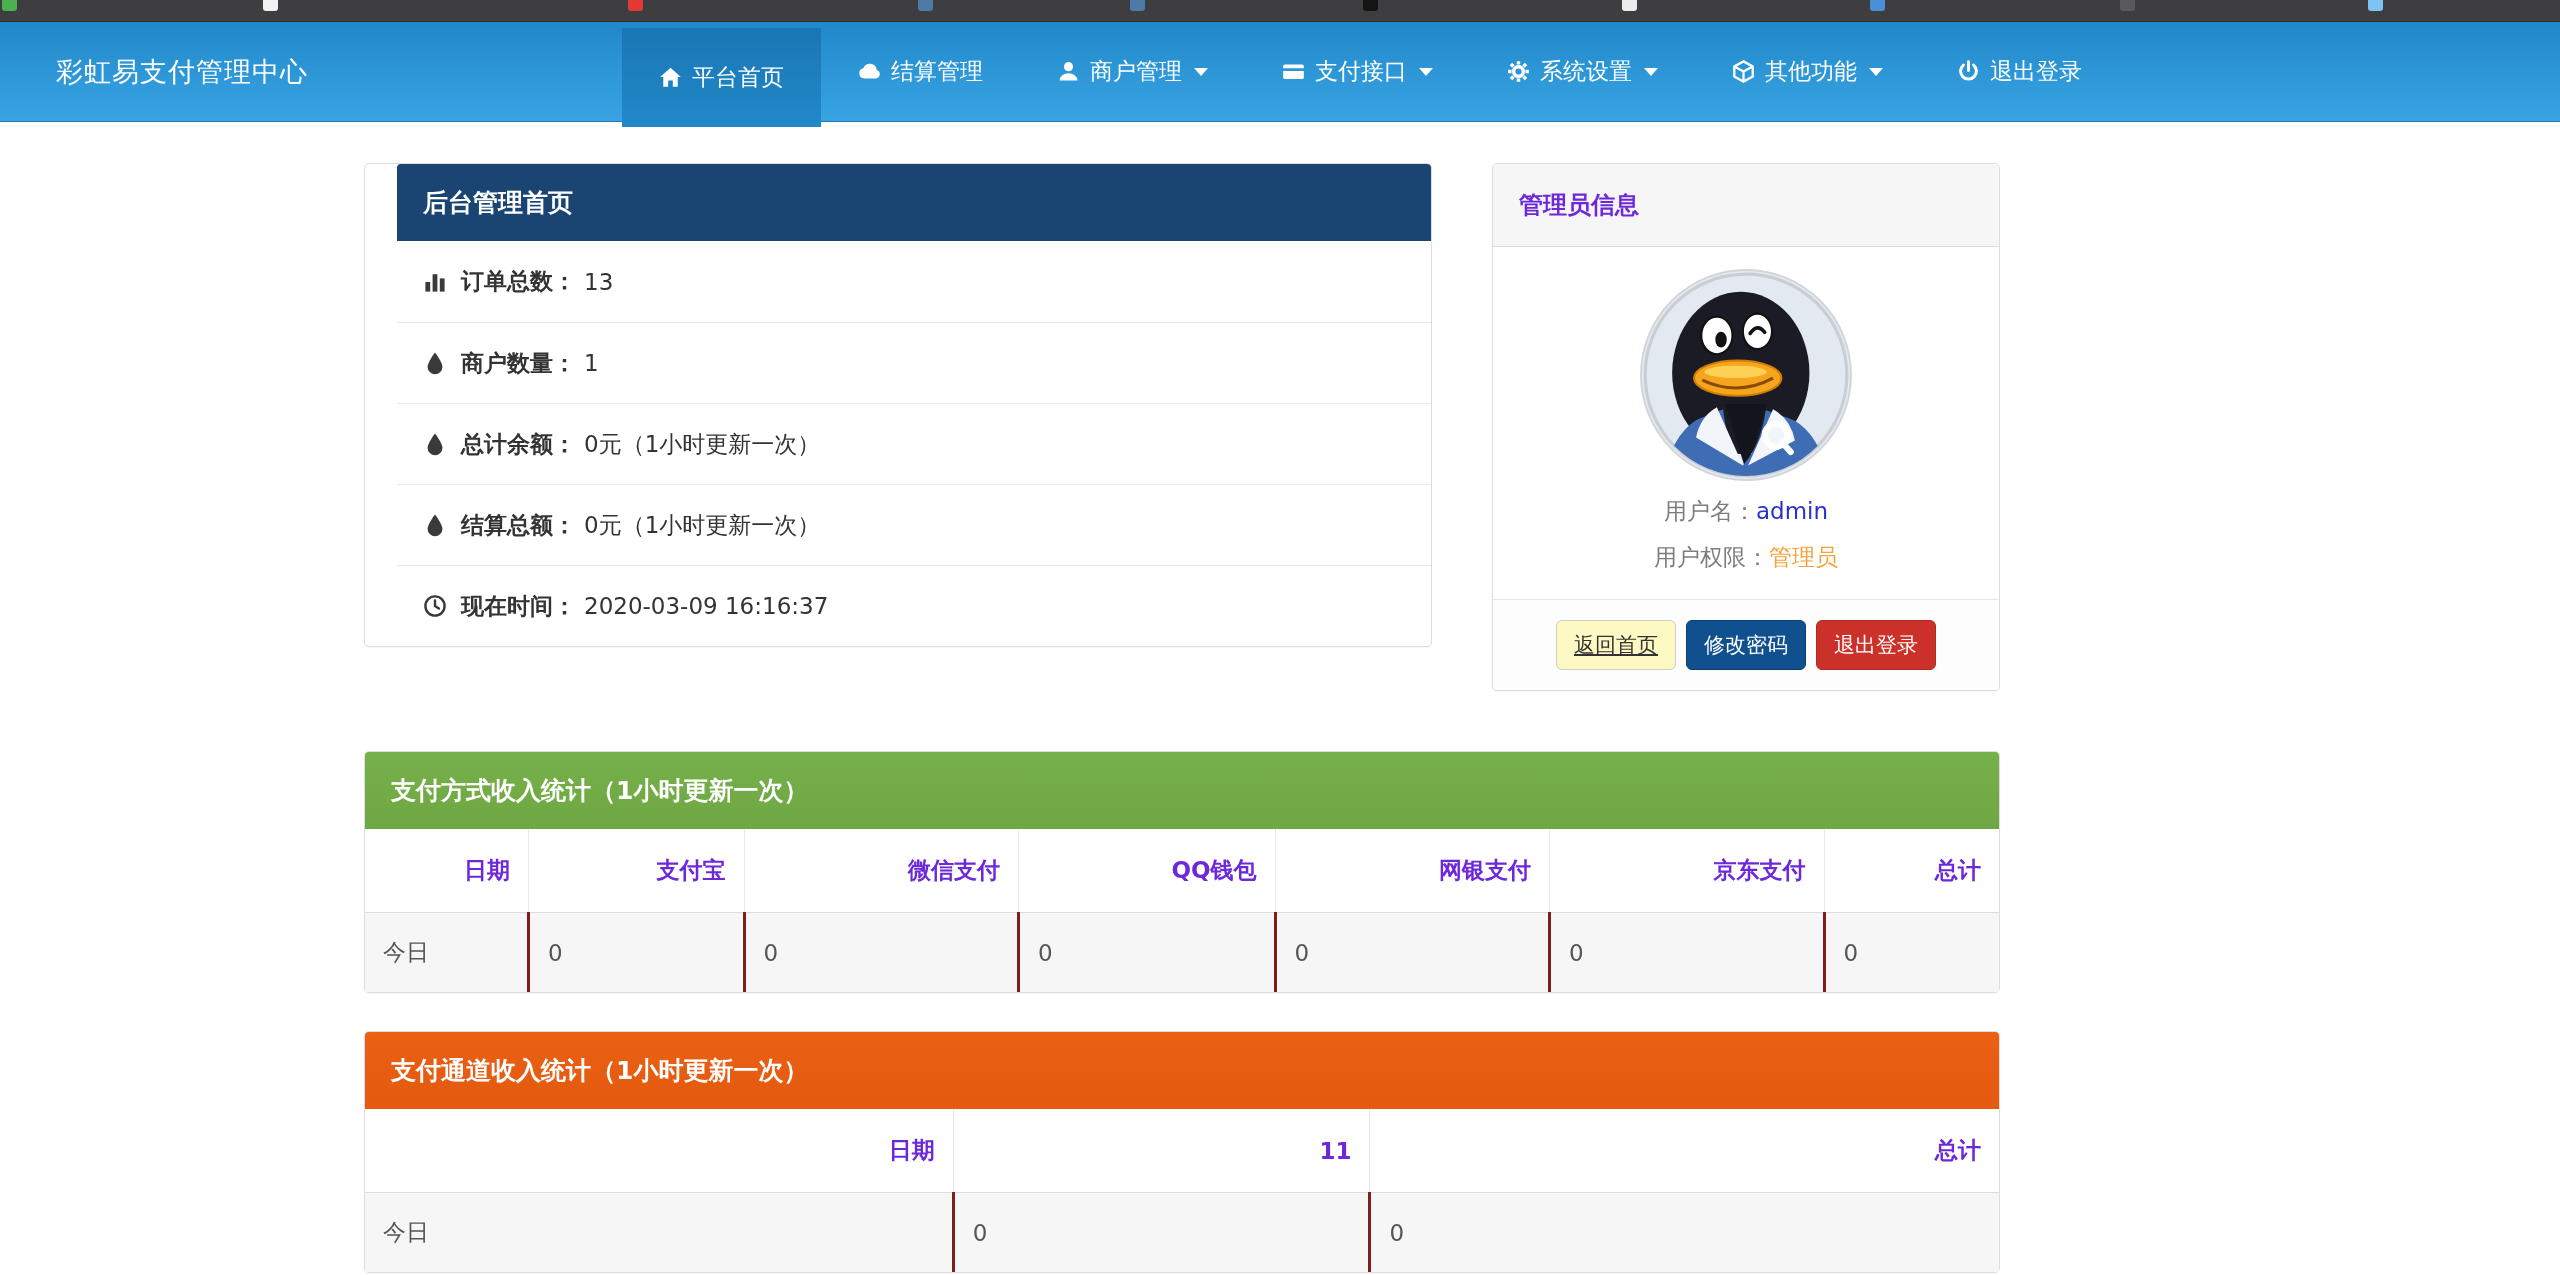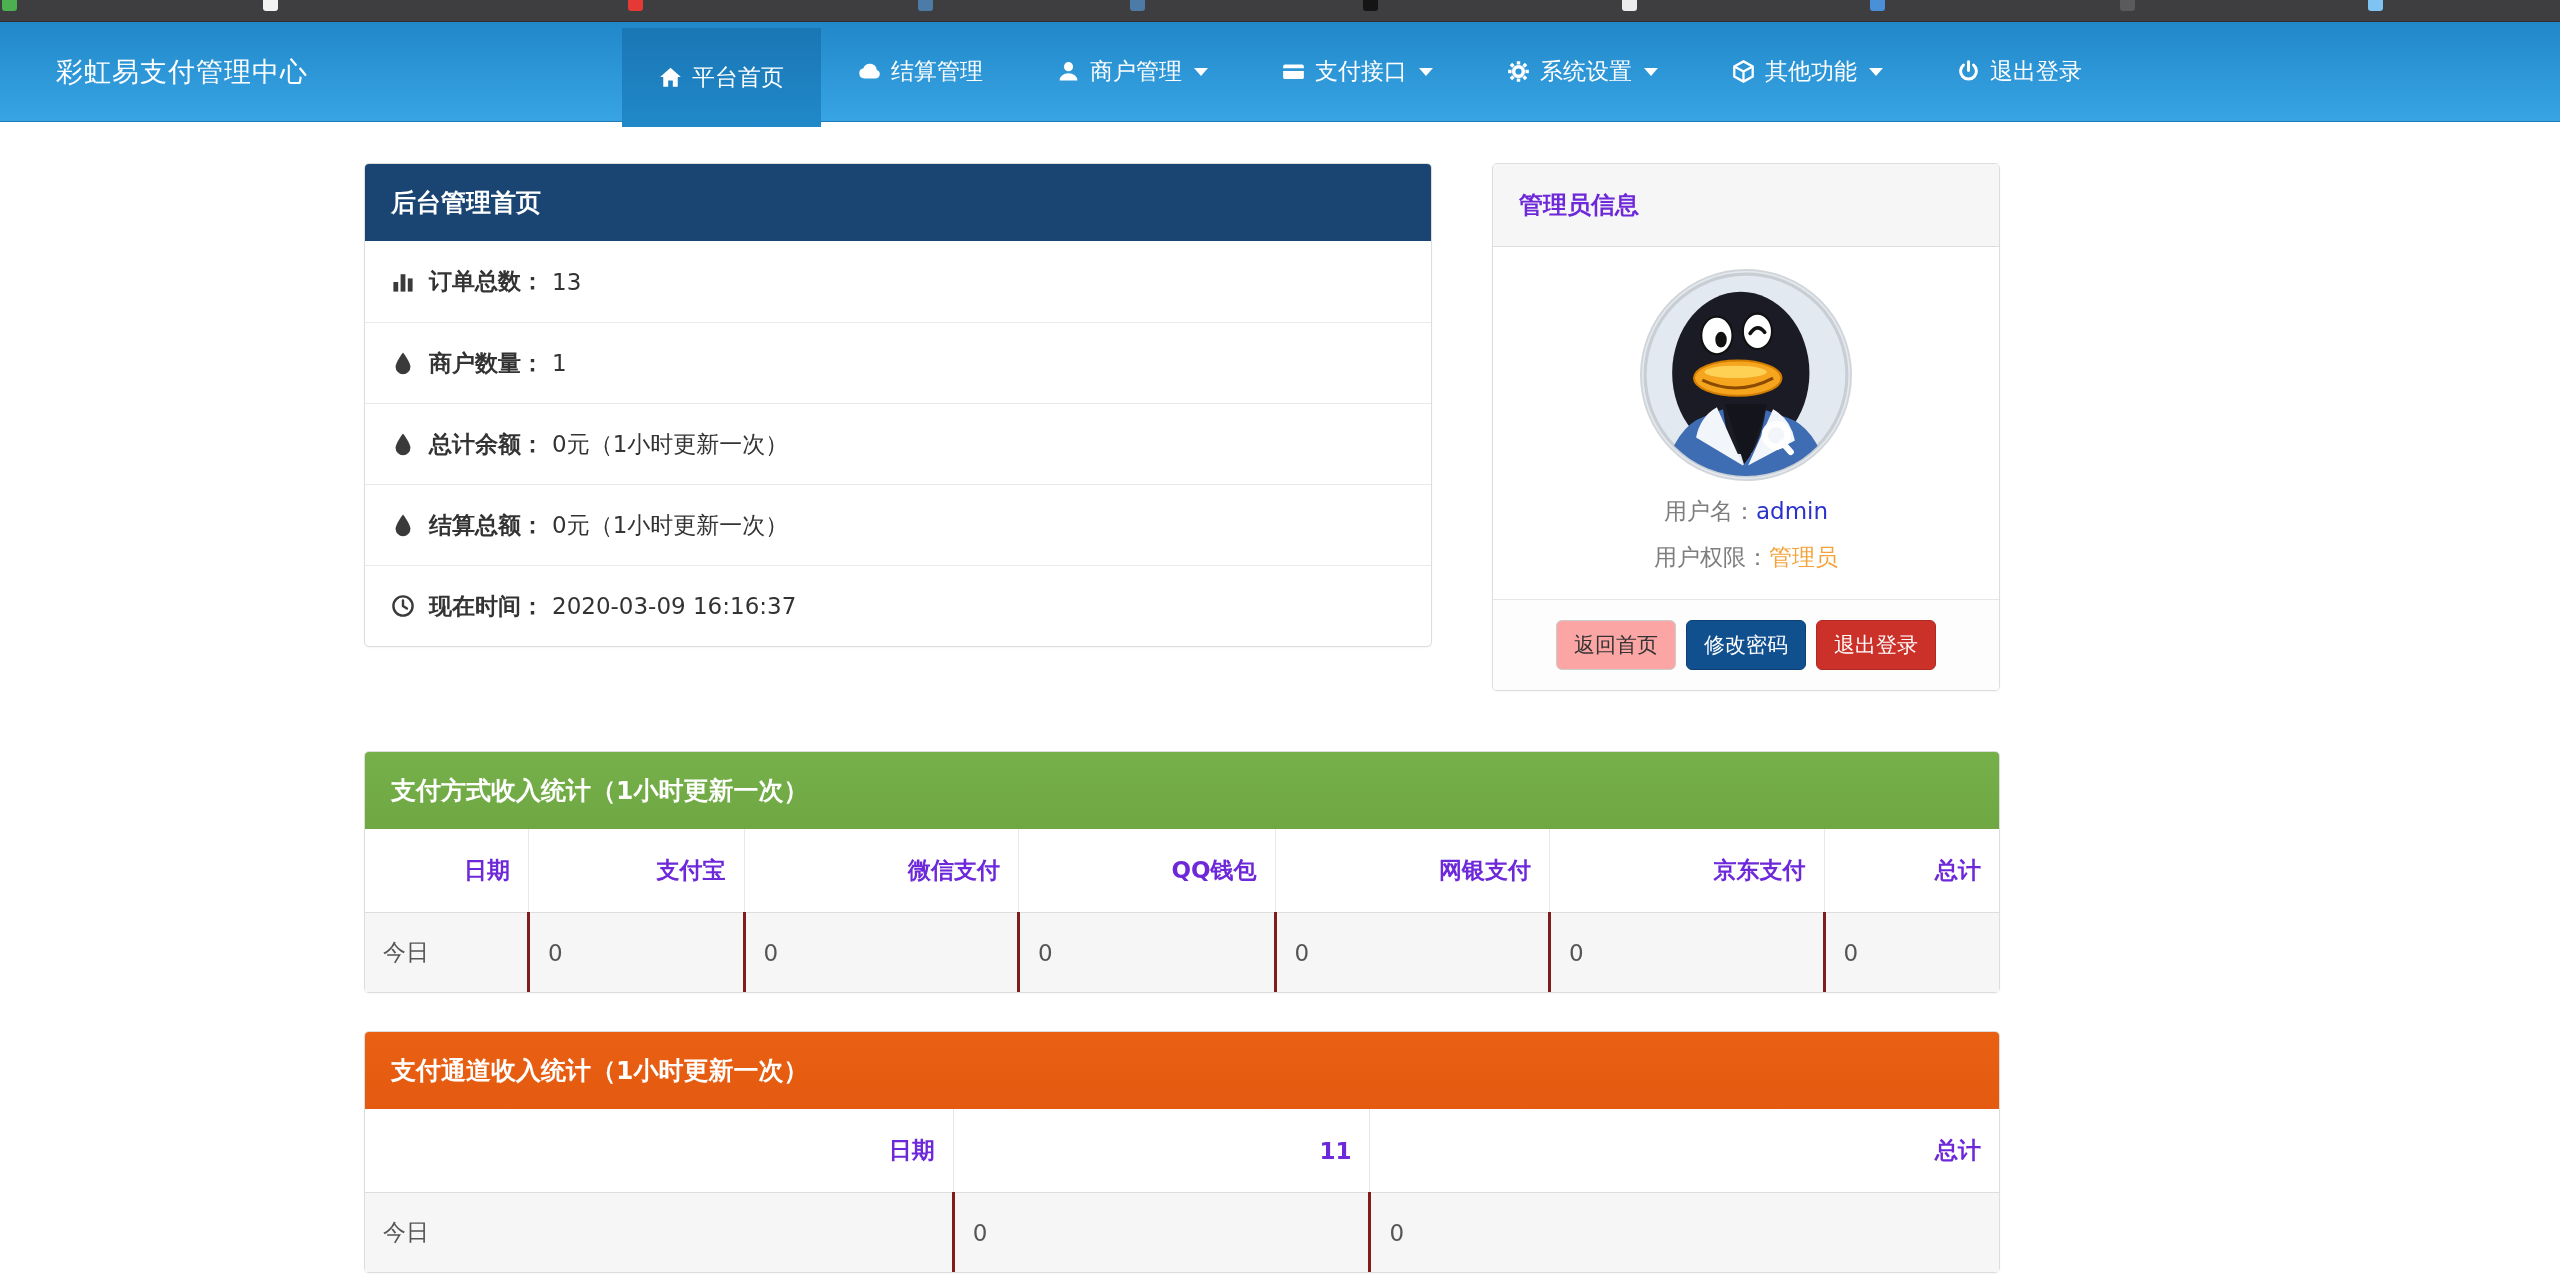--- a/index.html
+++ b/index.html
@@ -46,21 +46,21 @@
     border-left: 7px solid transparent; border-right: 7px solid transparent;
     border-top: 8px solid #fff;
   }
   
   .container { margin: 41px 0 0 364px; width: 1636px; }
   .row-top { display: flex; gap: 60px; margin-bottom: 60px; }
   .panel {
     background: #fff; border: 1px solid #dddddd; border-radius: 5px;
     box-shadow: 0 1px 2px rgba(0,0,0,.04);
   }
-  .panel-dash { width: 1068px; align-self: flex-start; }
+  .panel-dash { width: 1068px; align-self: flex-start; padding-left: 32px; }
   .panel-admin { width: 508px; align-self: flex-start; }
   .heading { padding: 22px 26px; font-size: 25px; font-weight: bold; border-radius: 4px 4px 0 0; }
   .heading-navy  { background: var(--panel-heading-navy, #1a4572); color: #fff; }
   .heading-green { background: linear-gradient(180deg,#76b04a, var(--panel-heading-green,#6fa843)); color: #fff; }
   .heading-orange{ background: linear-gradient(180deg,#ea6114, var(--panel-heading-orange,#e35a10)); color: #fff; }
   .heading-default {
     background: #f6f6f6; color: #6d28d9; font-size: 24px; font-weight: bold;
     padding: 25px 26px; border-bottom: 1px solid #ddd; border-radius: 4px 4px 0 0;
   }
   
@@ -86,21 +86,21 @@
   .admin-footer {
     border-top: 1px solid #e7e7e7; background: #fdfdfd;
     padding: 20px 0; display: flex; justify-content: center; gap: 10px;
     border-radius: 0 0 4px 4px;
   }
   .btn {
     font-size: 21px; padding: 10px 17px; border-radius: 6px;
     border: 1px solid transparent; cursor: pointer; white-space: nowrap;
     font-family: inherit;
   }
-  .btn-default { background: #fca5a5; border-color: #ccc; color: #333; }
+  .btn-default { background: #fef9c3; border-color: #ccc; color: #333; text-decoration: underline; }
   .btn-primary { background: var(--btn-primary-bg, #11508e); border-color: #0c3f73; color: #fff; }
   .btn-danger  { background: var(--btn-danger-bg, #cc3129); border-color: #b02a24; color: #fff; }
   
   .panel-stat { margin-bottom: 38px; }
   .stat-table { width: 100%; border-collapse: collapse; font-size: 23px; table-layout: fixed; }
   .stat-table th {
     text-align: right; font-weight: bold; color: #6d28d9;
     padding: 26px 18px; border-right: 1px solid #e8e8e8; background: #fff;
   }
   .stat-table td {

